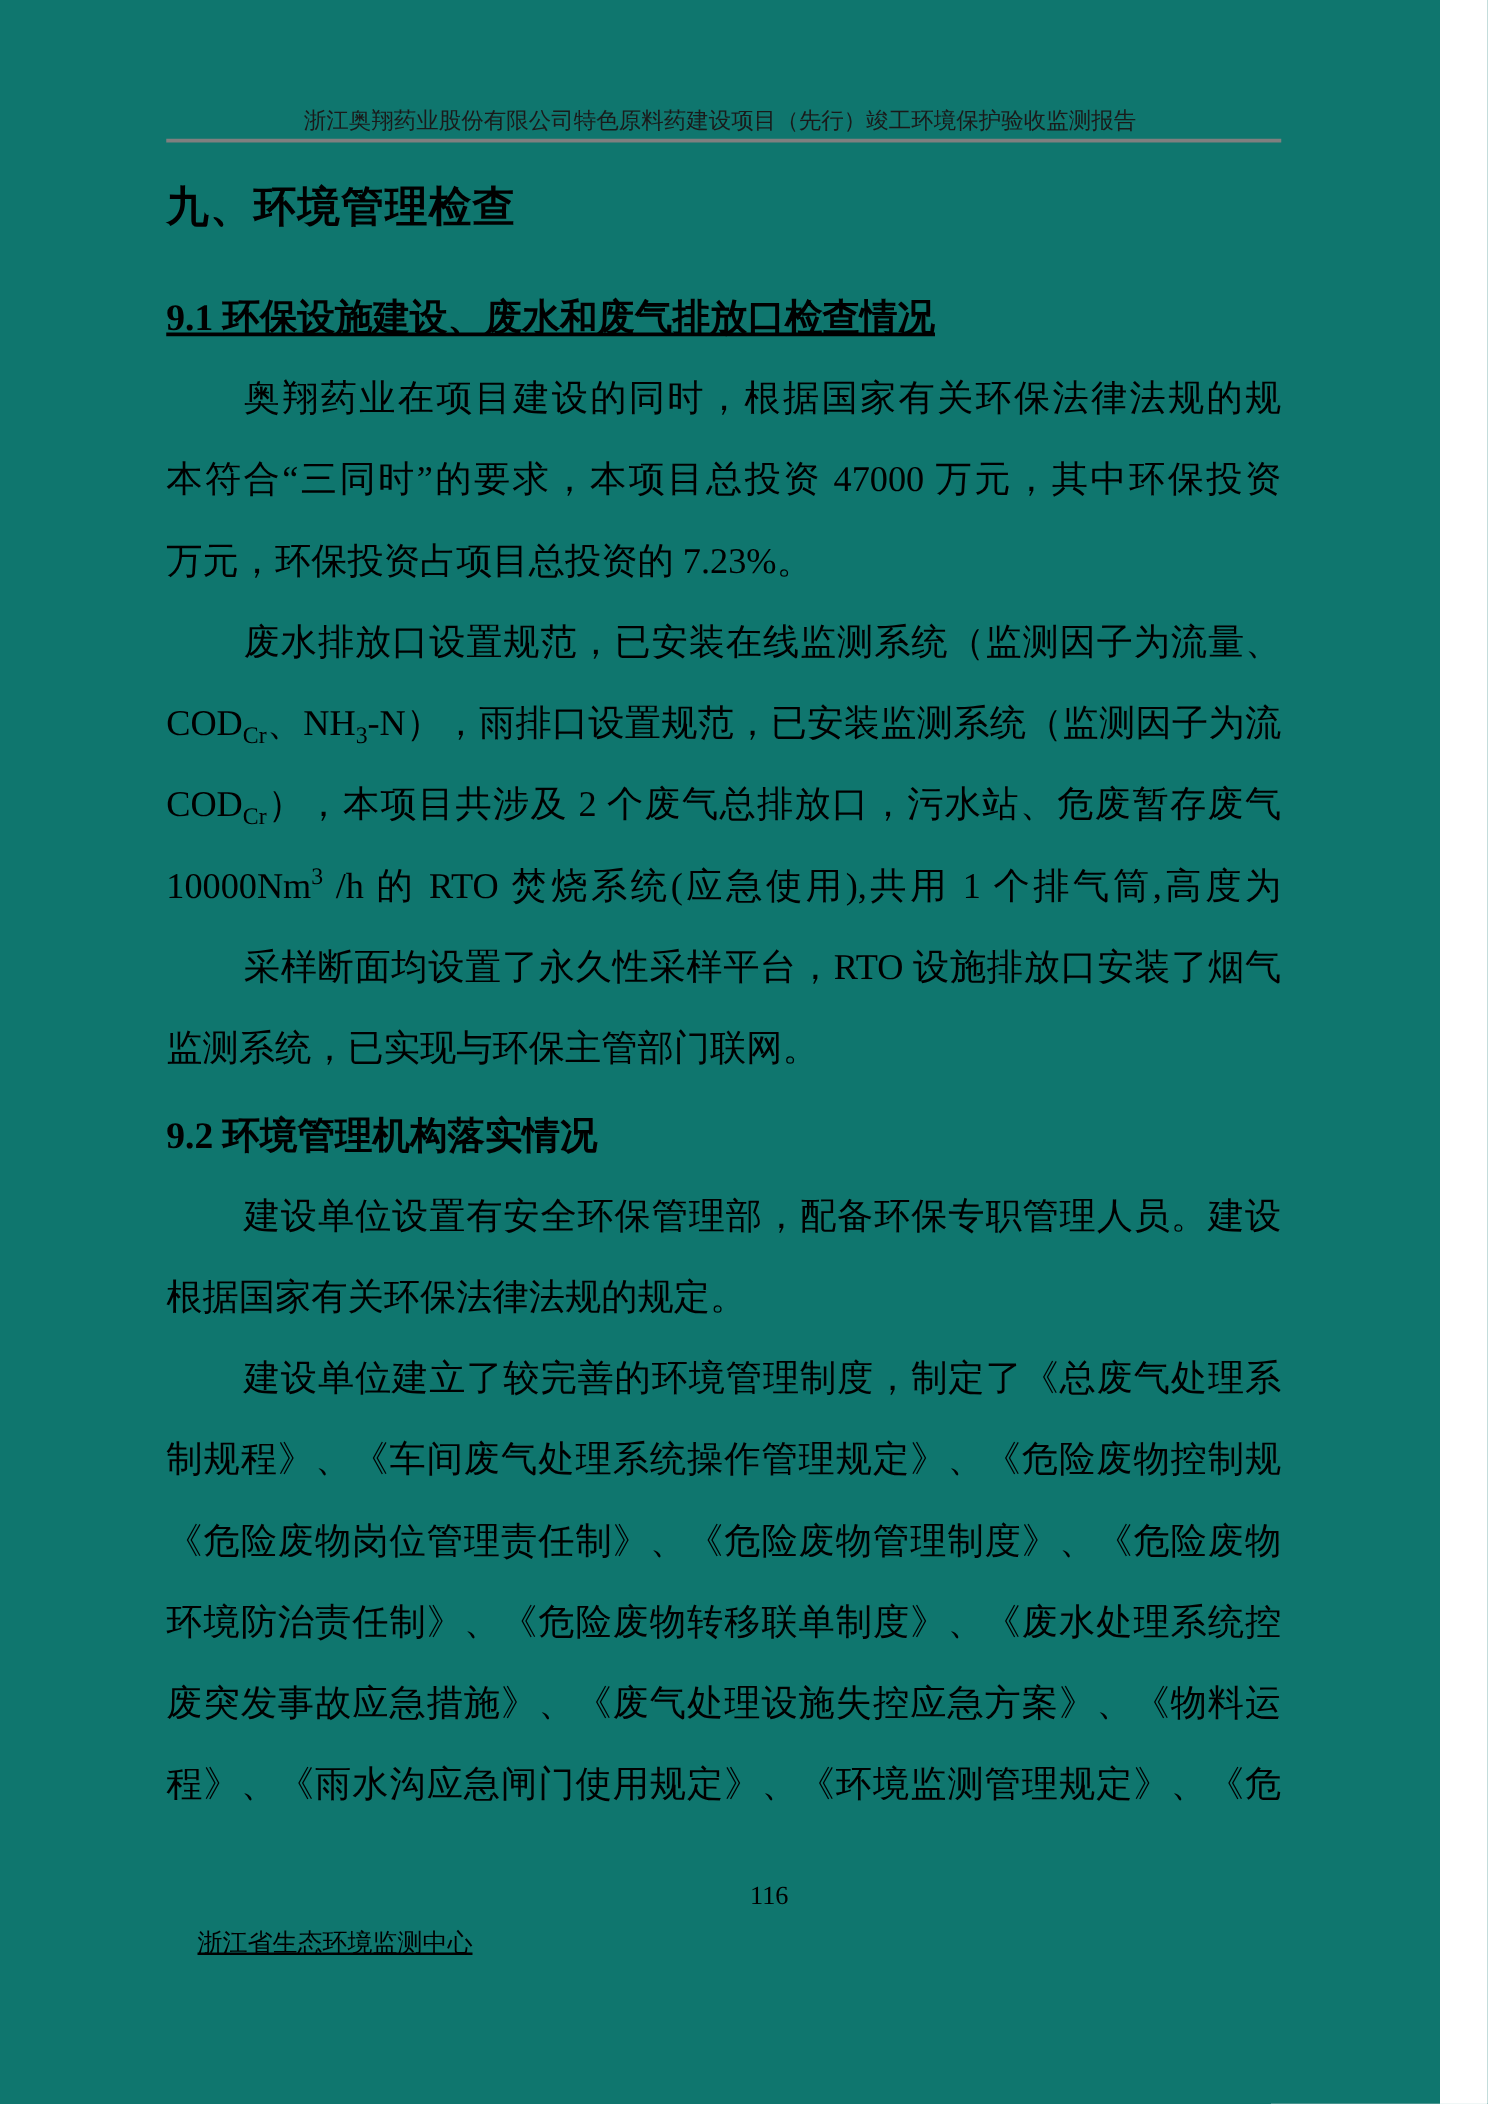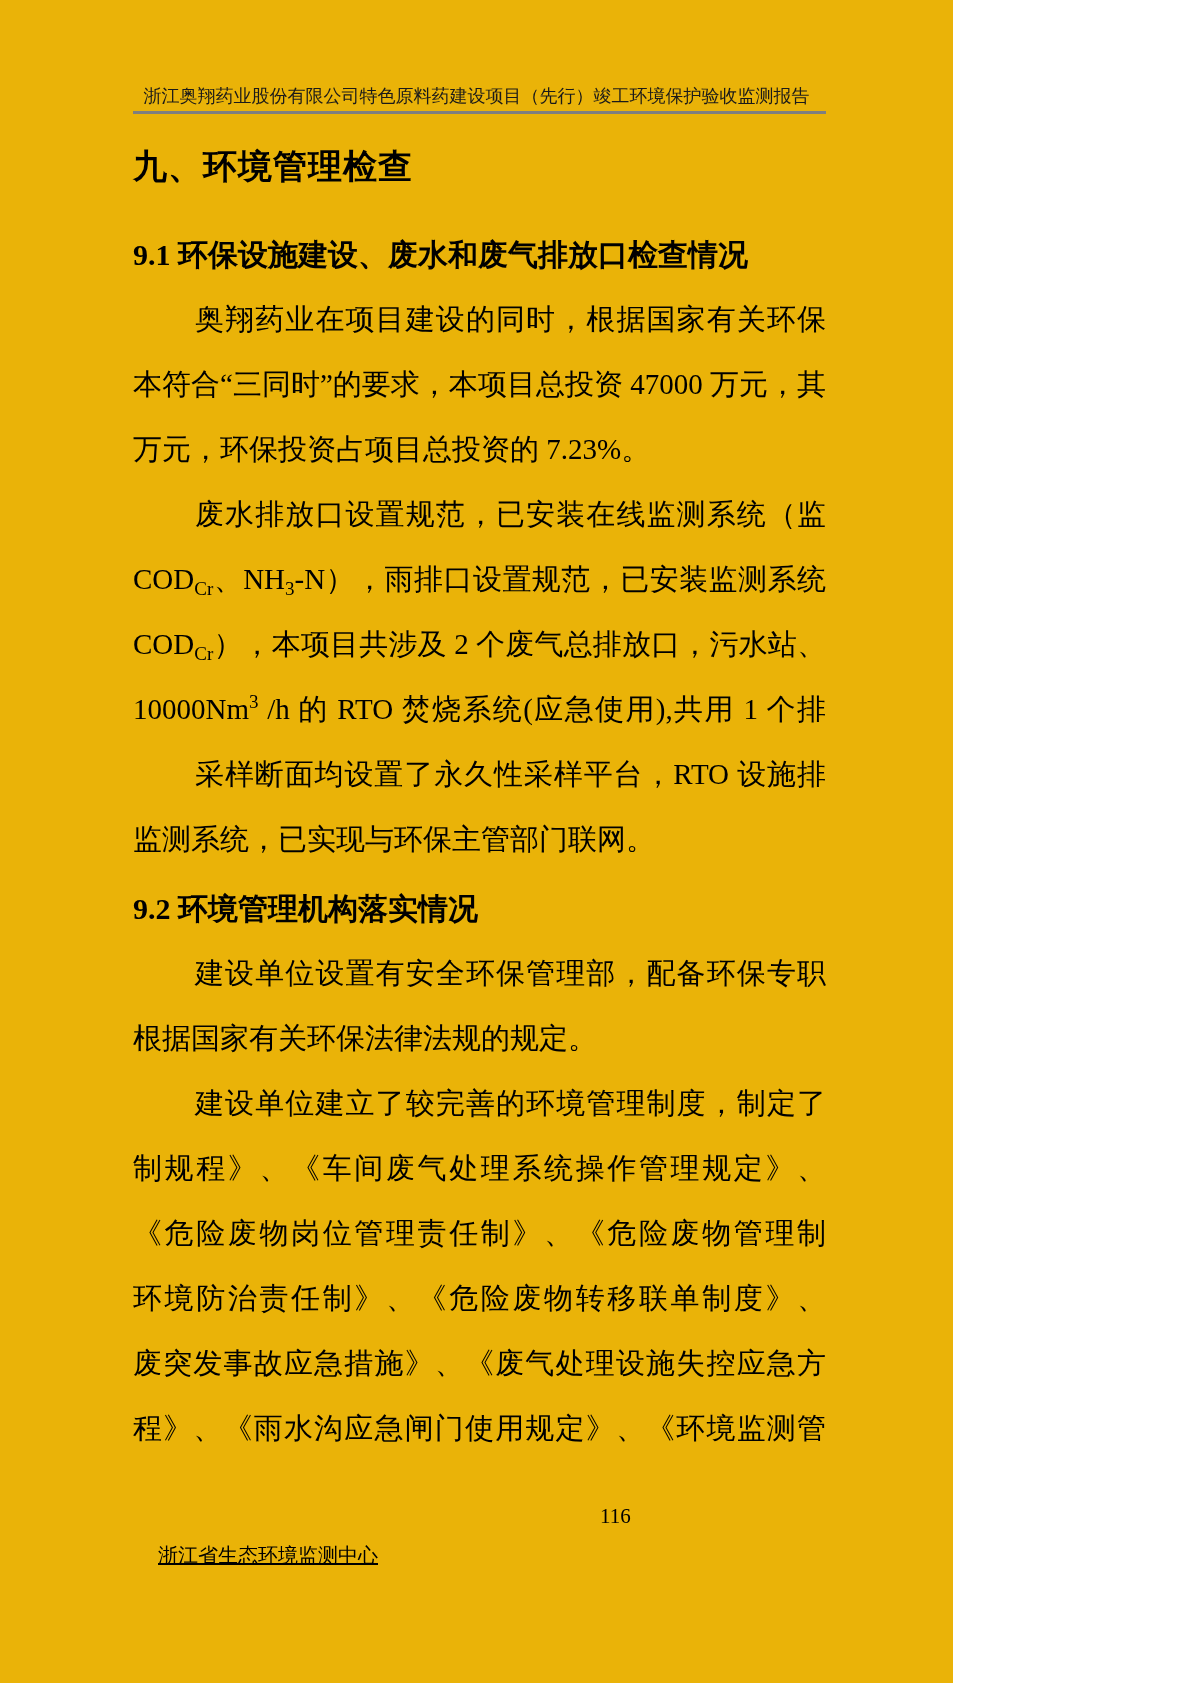--- a/index.html
+++ b/index.html
@@ -9,23 +9,23 @@
   }
   body {
     width: 1190px;
     height: 1683px;
     overflow: hidden;
     font-family: "Liberation Serif", "DejaVu Serif", serif;
     color: #000000;
   }
   .page {
     position: relative;
-    width: 953px;
+    width: 1152px;
     height: 1683px;
-    background: #eab308;
+    background: #0f766e;
   }
   
   .header-title {
     padding-top: 86px;
     text-align: center;
     font-size: 18px;
     line-height: 20px;
     color: #1a1a1a;
   }
   .header-rule {
@@ -44,21 +44,21 @@
     text-align: left;
     line-height: 48px;
     letter-spacing: 1px;
   }
   .h2 {
     margin: 15px 0 0 0;
     font-size: 30px;
     font-weight: bold;
     line-height: 44px;
   }
-  .h1 + .h2 { margin-top: 42px; }
+  .h1 + .h2 { margin-top: 42px; text-decoration: underline; }
   .para { margin: 0; }
   .h2 + .para { margin-top: 10px; }
   .line {
     height: 65px;
     line-height: 65px;
     font-size: 29px;
     overflow: hidden;
   }
   .line.indent { text-indent: 62px; }
   .line.fill {

